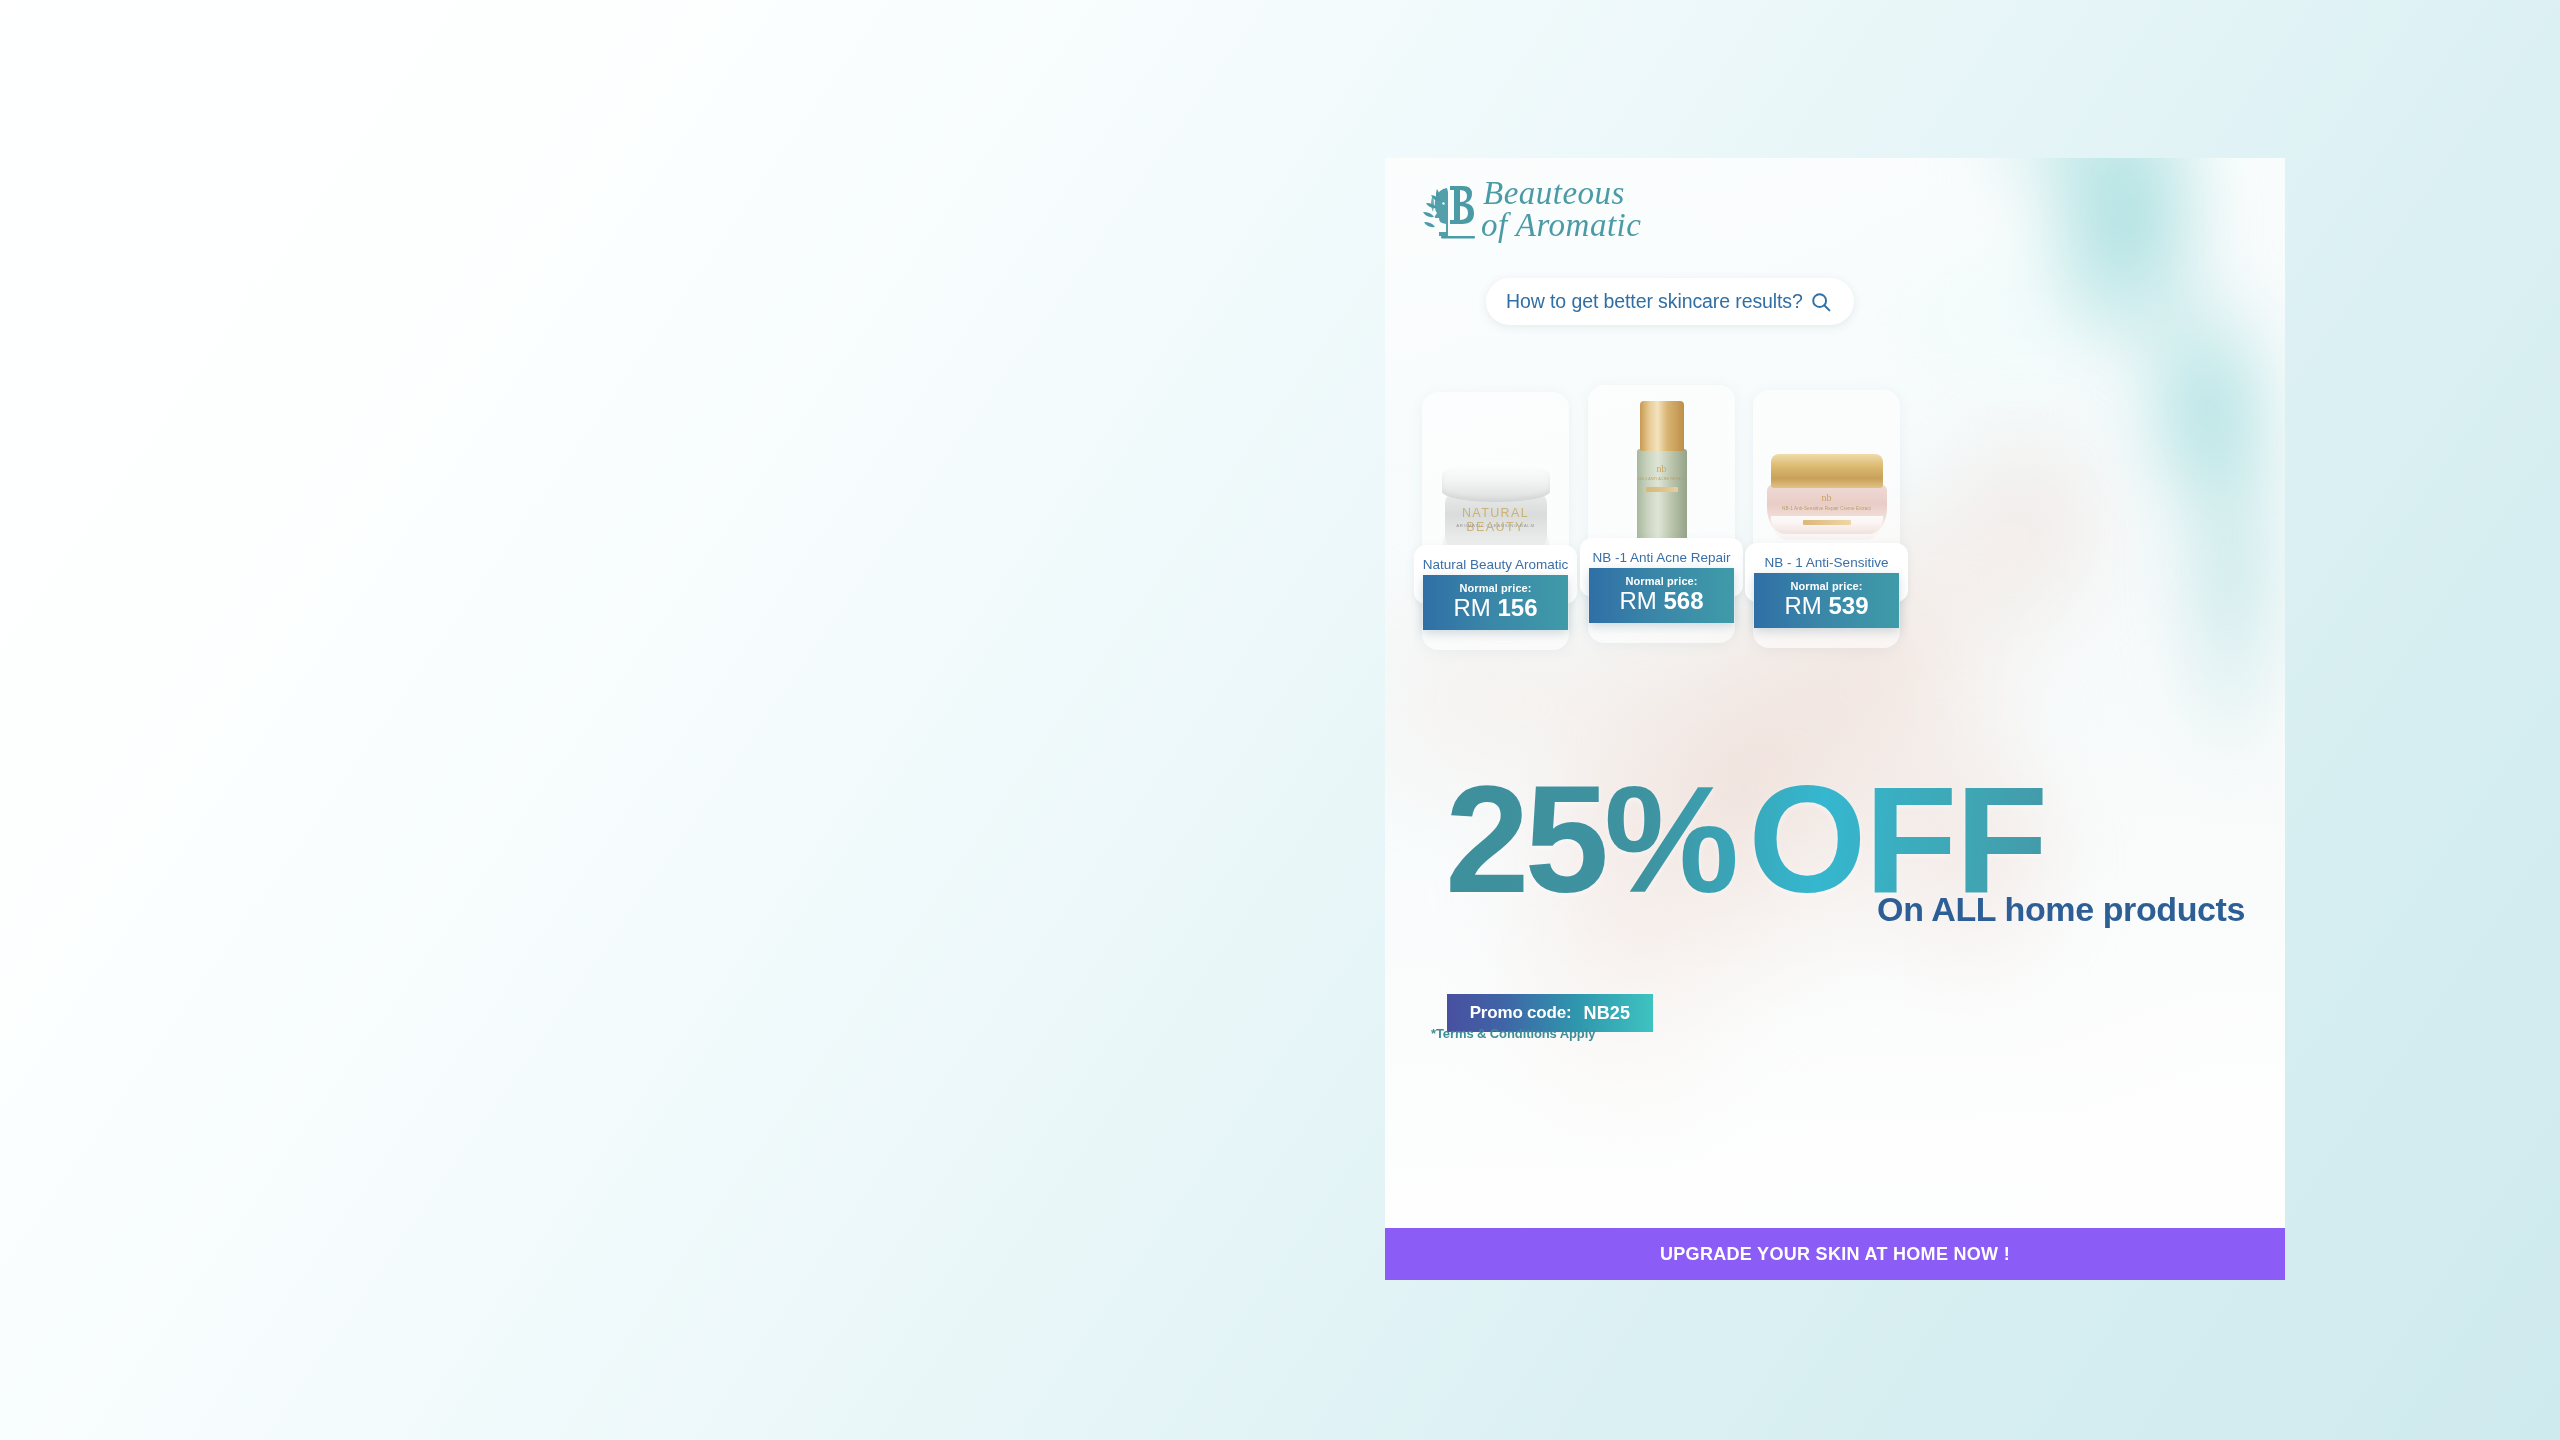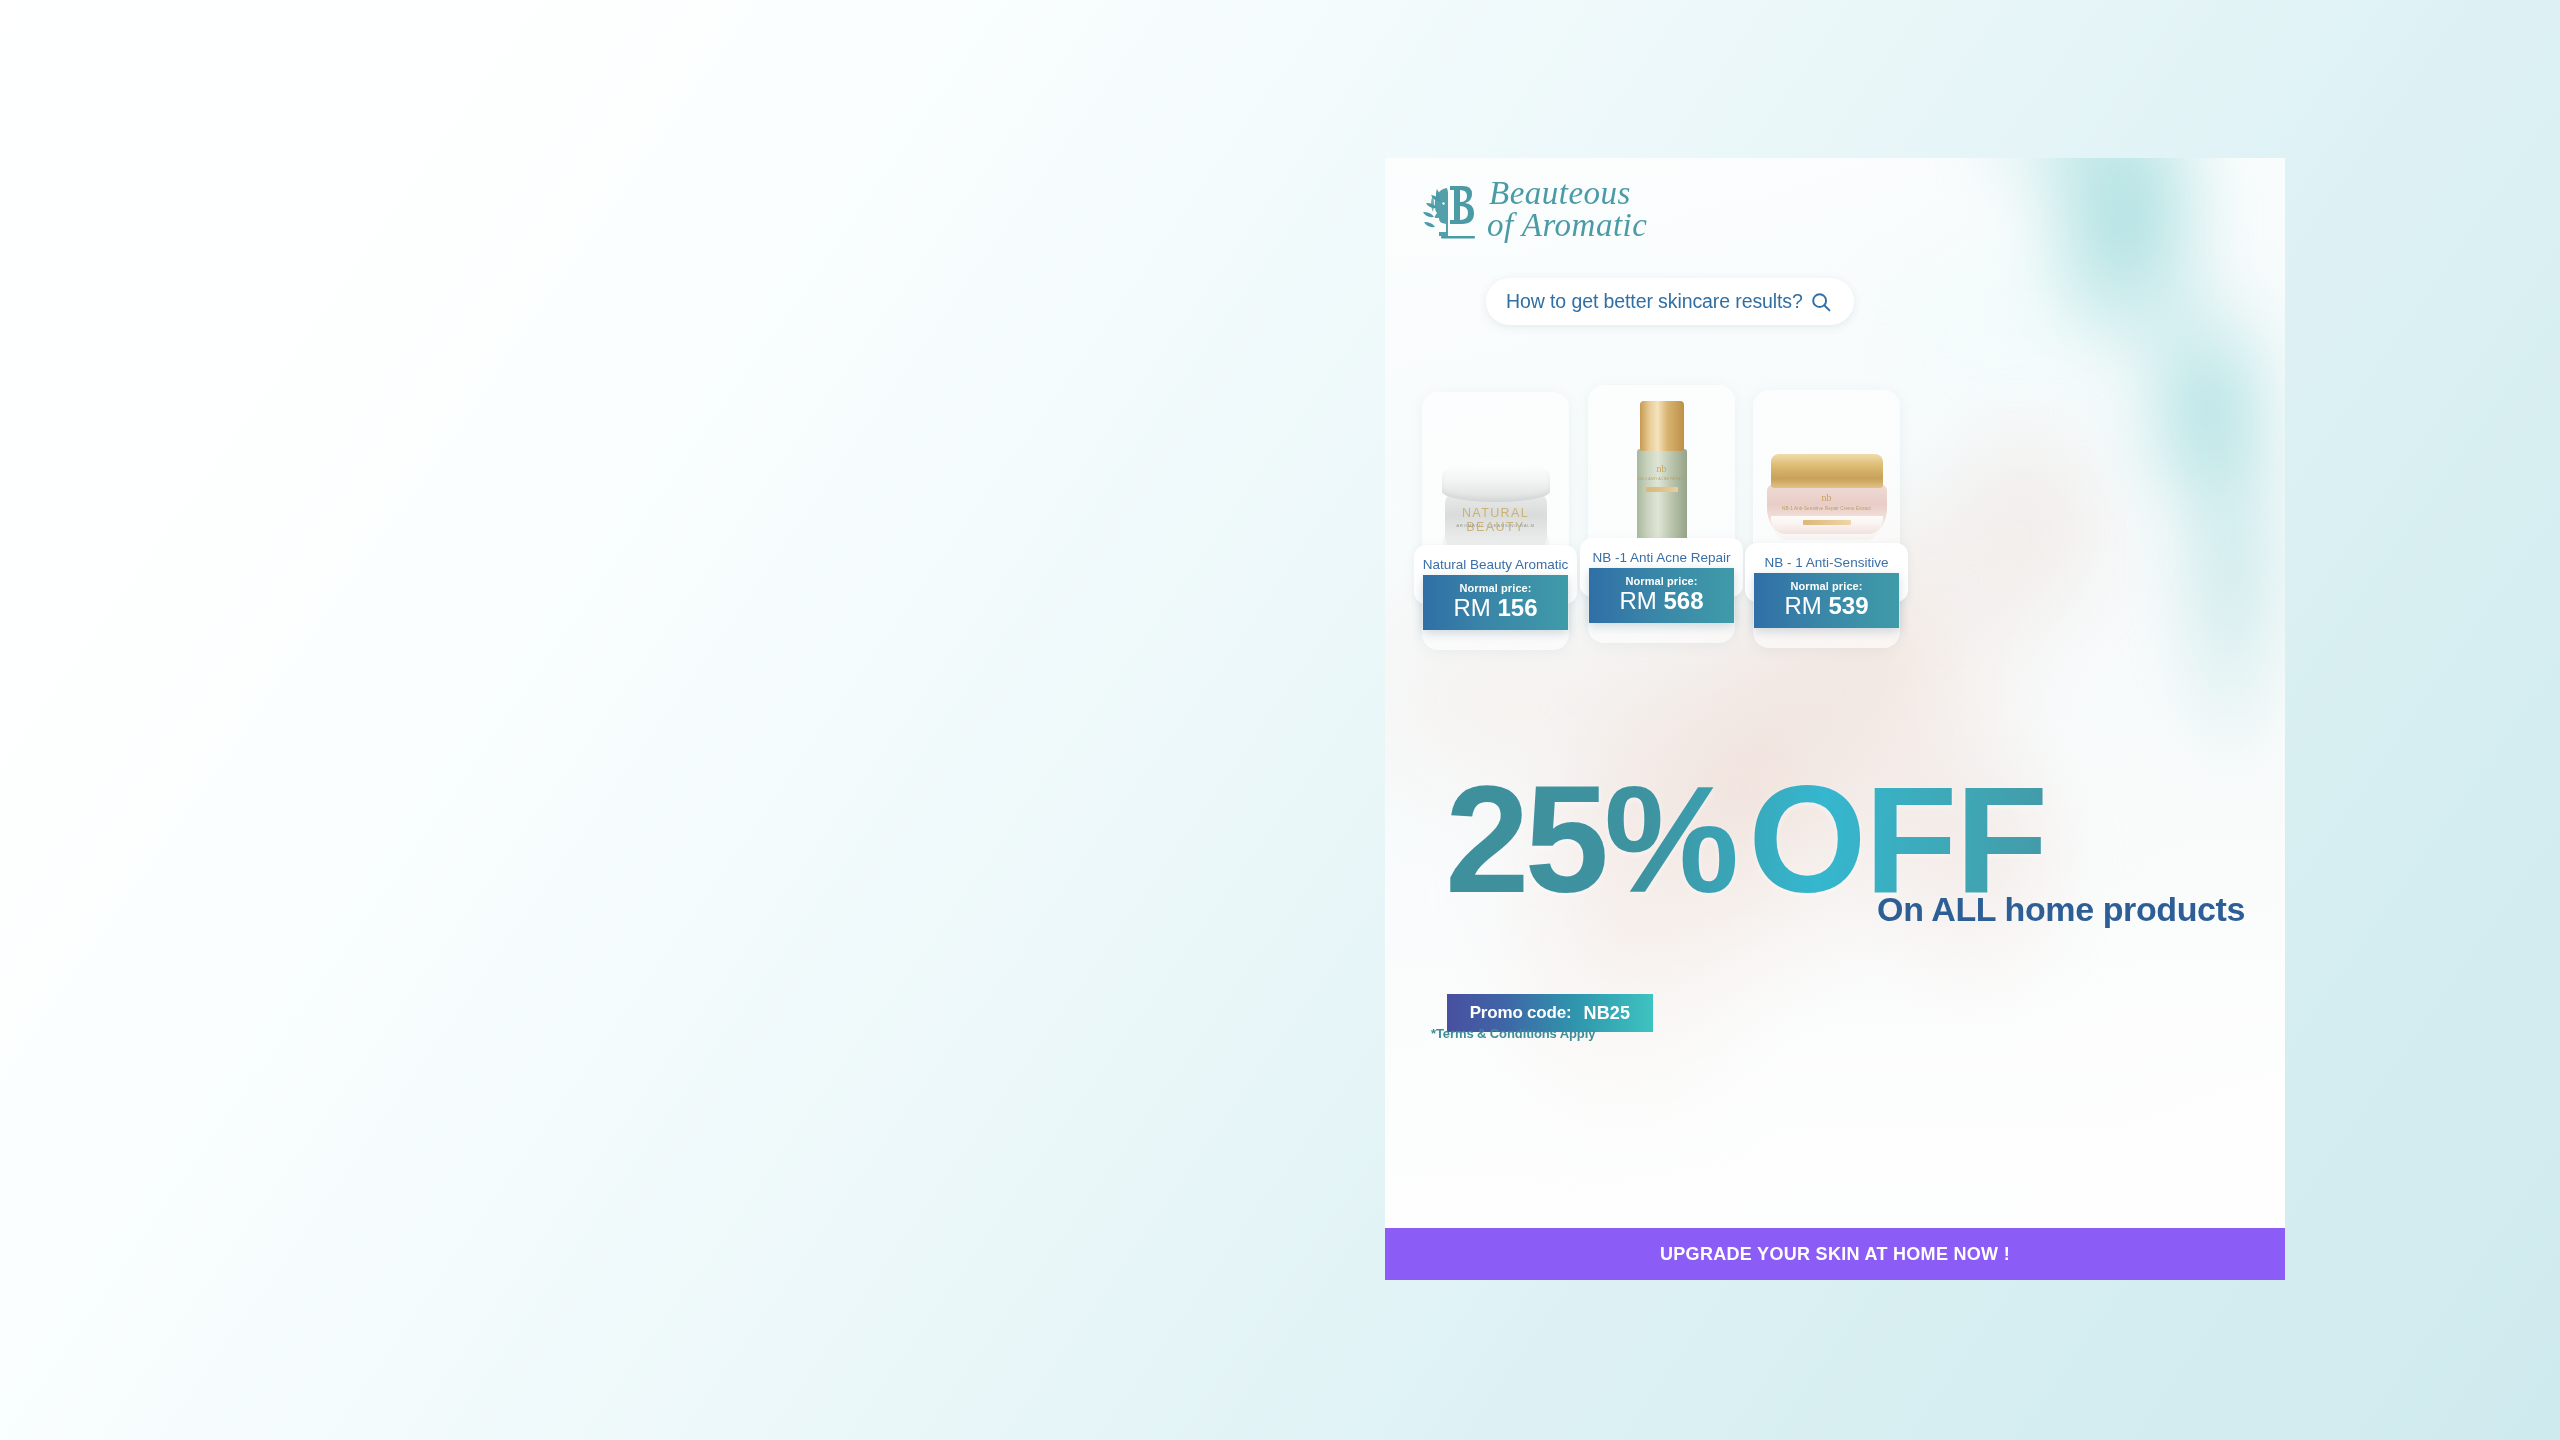--- a/index.html
+++ b/index.html
@@ -67,21 +67,21 @@
   .bg-wash {
     background:
       linear-gradient(180deg, rgba(255,255,255,.35) 0%, rgba(255,255,255,.12) 30%,
                               rgba(255,255,255,.30) 58%, rgba(255,255,255,.70) 82%,
                               rgba(255,255,255,.92) 100%);
   }
 
   
   #logo {
     position:absolute; left:32px; top:20px;
-    display:flex; align-items:center; gap:12px;
+    display:flex; align-items:center; gap:6px;
   }
   #logo-mark { width:60px; height:62px; display:block; }
   #logo-words {
     display:flex; flex-direction:column;
     font-family:"Liberation Serif", serif;
     font-style:italic;
     color:#4a9ba6;
     line-height:.96;
   }
   .logo-l1 { font-size:33px; letter-spacing:.5px; }

